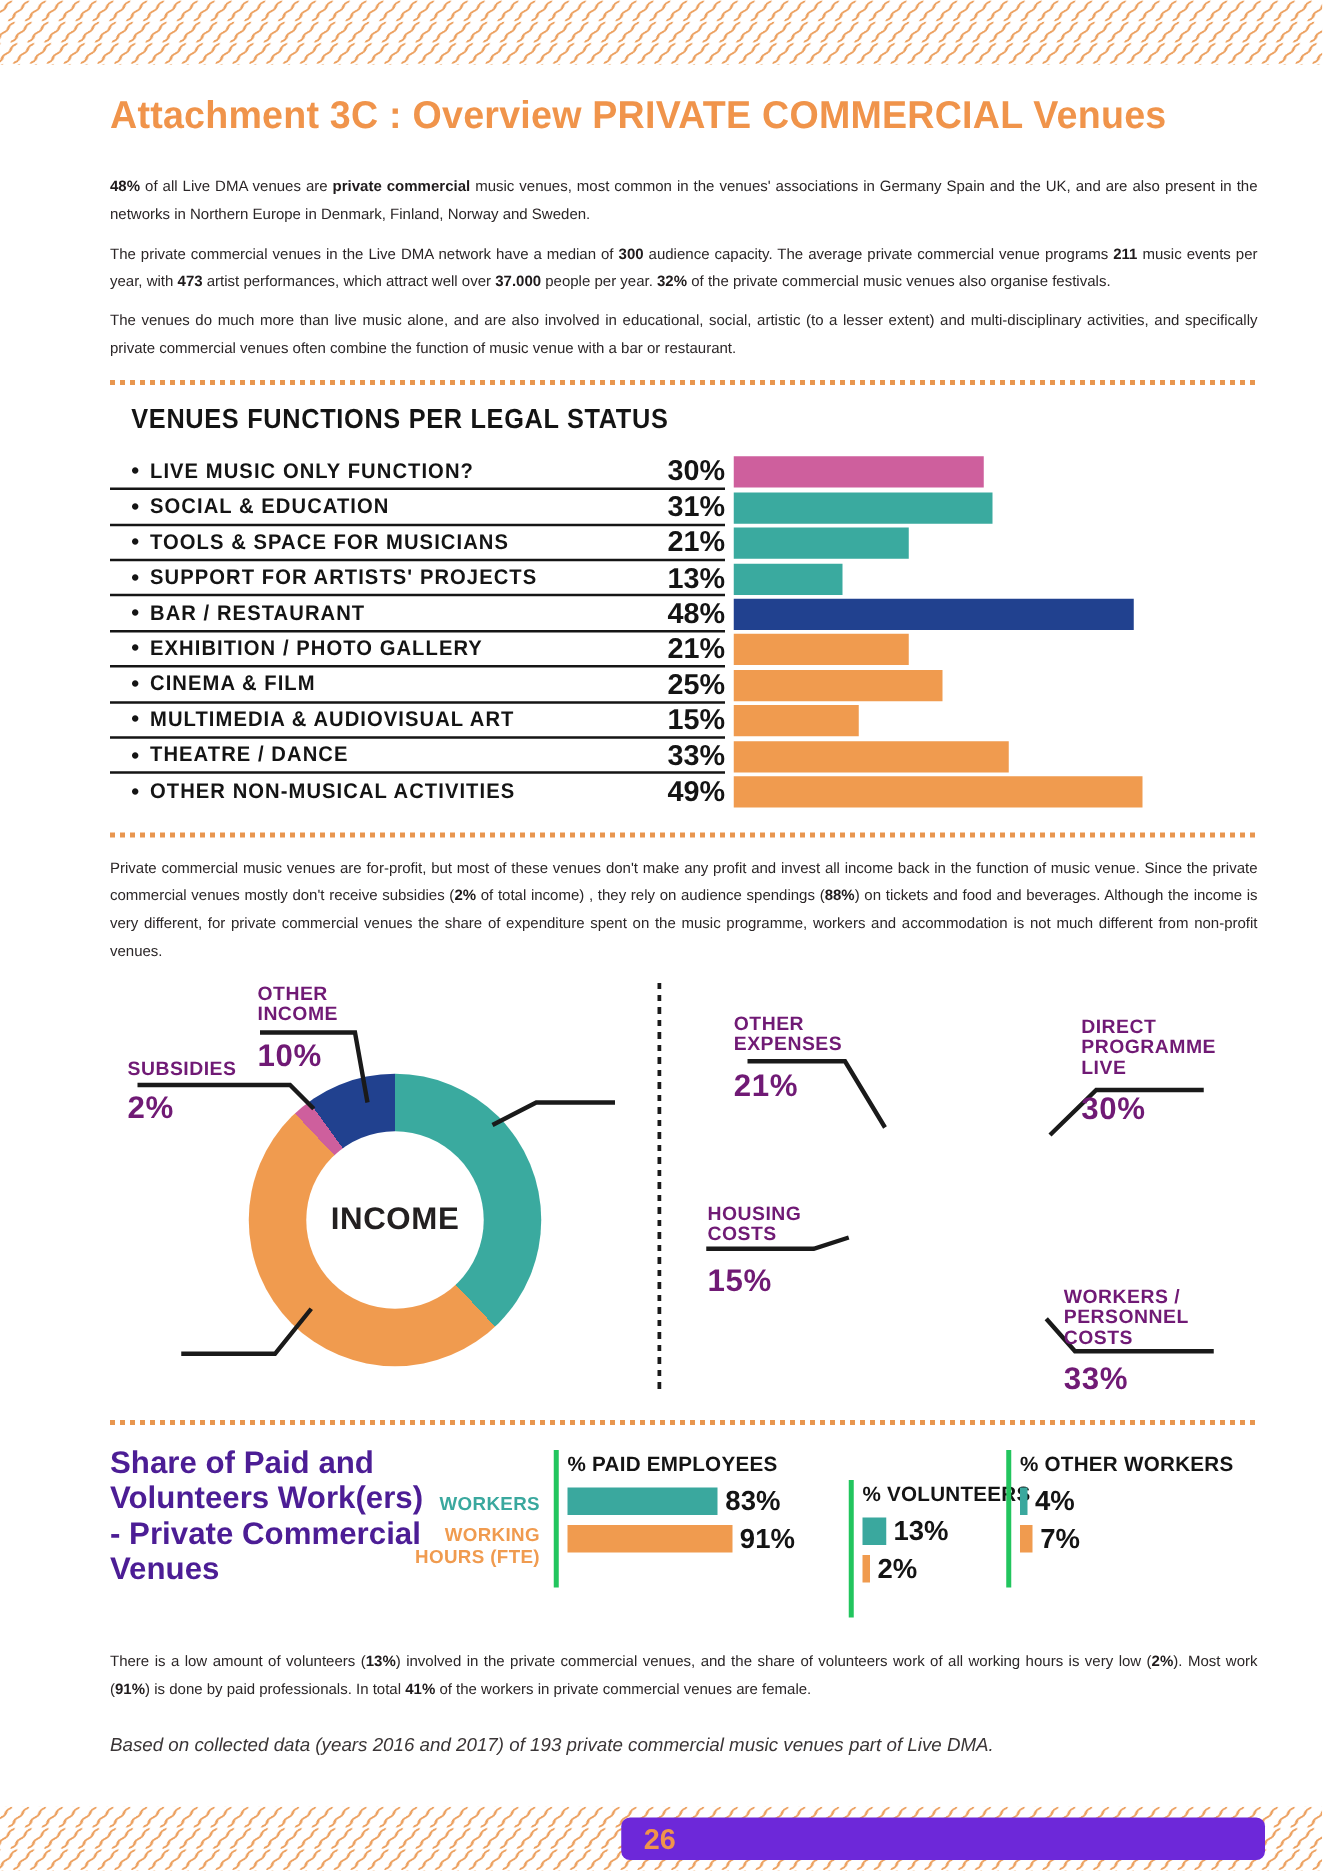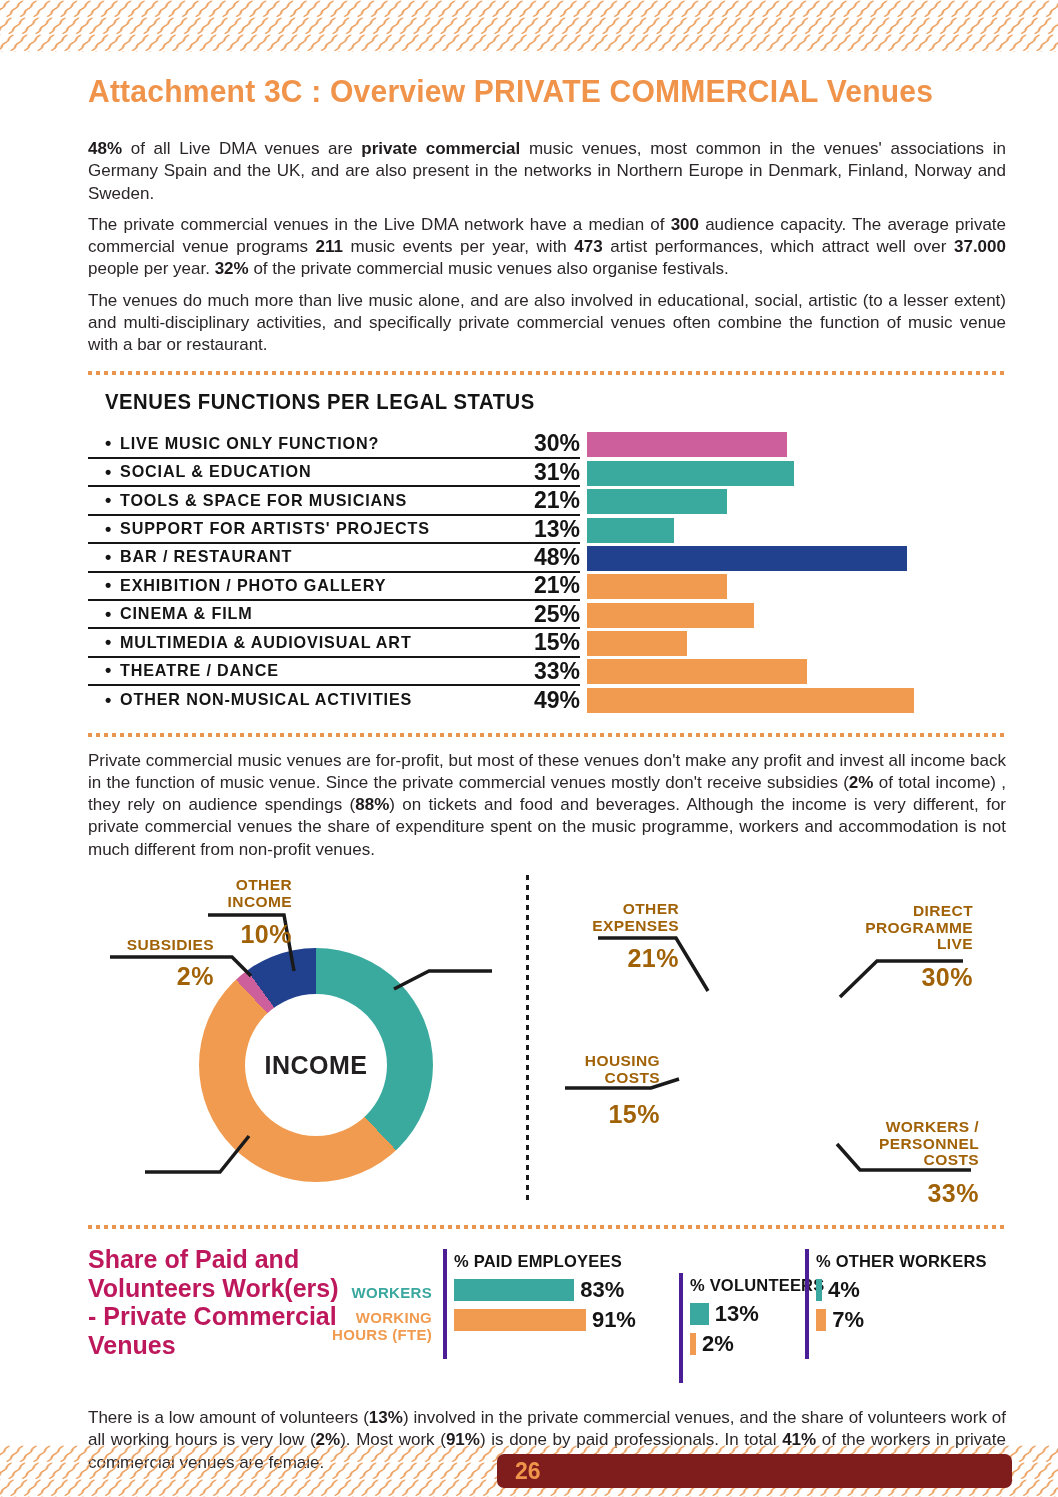--- a/index.html
+++ b/index.html
@@ -4,21 +4,21 @@
 <style>
   html,body{margin:0;padding:0;background:#ffffff;}
   .page{position:relative;width:1058px;height:1497px;background:#ffffff;overflow:hidden;
         font-family:"Liberation Sans","DejaVu Sans",sans-serif;color:#2b2627;}
   .band{position:absolute;left:0;width:1058px;height:52px;overflow:hidden;}
   .band-top{top:0;}
   .band-bottom{bottom:0;}
   .content{position:absolute;left:88px;top:52px;width:918px;}
   .page-title{margin-top:22px;font-size:31px;font-weight:bold;color:#F0944B;letter-spacing:.2px;
               transform:scaleX(.97);transform-origin:left center;white-space:nowrap;}
-  p.body{font-size:17px;line-height:22.3px;text-align:justify;margin:9px 0 0 0;}
+  p.body{font-size:12px;line-height:22.3px;text-align:justify;margin:9px 0 0 0;}
   p.body b{font-weight:bold;color:#1f1b1c;}
   .dotted{height:4px;background:repeating-linear-gradient(90deg,#E8964F 0 4px,transparent 4px 8px);margin-top:14px;}
   
   .chart-title{margin:14px 0 0 17px;font-size:22px;font-weight:bold;color:#141414;letter-spacing:.6px;
                transform:scaleX(.92);transform-origin:left center;white-space:nowrap;}
   .frows{margin-top:16px;}
   .frow{position:relative;display:flex;align-items:center;height:28.4px;}
   .fleft{flex:0 0 492px;height:100%;display:flex;align-items:center;padding-left:17px;box-sizing:border-box;}
   .frow:not(:last-child) .fleft{border-bottom:2px solid #151515;}
   .fbullet{font-size:18px;font-weight:bold;color:#141414;margin-right:9px;}
@@ -33,51 +33,51 @@
   .db-income{left:0;width:440px;}
   .db-exp{left:455px;width:463px;}
   .donut{position:absolute;width:234px;height:234px;border-radius:50%;left:111px;top:73px;}
   .db-exp .donut{left:110px;}
   .donut-hole{position:absolute;inset:46px;background:#fff;border-radius:50%;
               display:flex;align-items:center;justify-content:center;}
   .donut-center{font-weight:800;color:#232021;letter-spacing:.5px;}
   .dc-income{font-size:25px;}
   .dc-exp{font-size:18.5px;}
   .callouts{position:absolute;left:0;top:0;pointer-events:none;}
-  .dslot{position:absolute;text-align:right;color:#a16207;}
+  .dslot{position:absolute;text-align:left;color:#701a75;}
   .dlines{white-space:pre-line;font-weight:bold;font-size:15.5px;line-height:16.5px;letter-spacing:.4px;}
   .dpct{font-weight:800;font-size:25px;margin-top:10px;letter-spacing:.5px;}
   .slot-inc-other{left:118px;top:2px;width:86px;}
   .slot-inc-subsidies{left:14px;top:62px;width:112px;}
   .slot-inc-ticket{left:330px;top:58px;width:92px;}
   .slot-inc-food{left:28px;top:258px;width:108px;}
   .slot-exp-other{left:44px;top:26px;width:92px;}
   .slot-exp-direct{left:322px;top:28px;width:108px;}
   .slot-exp-housing{left:23px;top:178px;width:94px;}
   .slot-exp-workers{left:308px;top:244px;width:128px;}
   .slot-inc-subsidies .dpct{margin-top:8px;}
   .slot-exp-housing .dpct{margin-top:14px;}
   
   .workers{position:relative;height:138px;margin-top:16px;}
   .wheading{position:absolute;left:0;top:0;width:330px;font-size:25px;line-height:28.5px;font-weight:bold;
-            color:#be185d;white-space:pre-line;}
+            color:#4c1d95;white-space:pre-line;}
   .wrow-labels{position:absolute;left:228px;width:116px;text-align:right;font-weight:800;letter-spacing:.3px;}
   .wrl-workers{top:39px;font-size:15px;color:#3AA89E;position:absolute;right:0;}
   .wrl-hours{top:64px;font-size:15px;line-height:17px;color:#F09B4F;position:absolute;right:0;white-space:pre-line;}
-  .wgroup{position:absolute;top:4px;height:110px;border-left:4px solid #4c1d95;padding-left:7px;box-sizing:border-box;}
+  .wgroup{position:absolute;top:4px;height:110px;border-left:4px solid #22c55e;padding-left:7px;box-sizing:border-box;}
   .wg0{left:355px;width:200px;}
   .wg1{left:591px;width:150px;margin-top:24px;}
   .wg2{left:717px;width:201px;}
   .wheader{font-size:16.5px;font-weight:bold;color:#141414;letter-spacing:.2px;margin-top:3px;white-space:nowrap;}
   .wbar-row{display:flex;align-items:center;height:22px;margin-top:8px;}
   .wbar{height:22px;}
   .wval{margin-left:6px;font-size:22px;font-weight:700;color:#141414;}
   
   .footnote{margin-top:26px;font-size:15px;font-style:italic;color:#3a3536;}
-  .pill{position:absolute;left:497px;top:9px;width:515px;height:34px;background:#7f1d1d;border-radius:7px;
+  .pill{position:absolute;left:497px;top:9px;width:515px;height:34px;background:#6d28d9;border-radius:7px;
         display:flex;align-items:center;gap:26px;padding:0 18px;box-sizing:border-box;}
   .pagenum{font-size:23px;font-weight:800;color:#F0944B;}
   .footer-text{font-size:18px;font-weight:bold;color:#F0944B;white-space:nowrap;}
 </style>
 </head>
 <body>
 
 <div class="page">
 
   <div class="band band-top">

